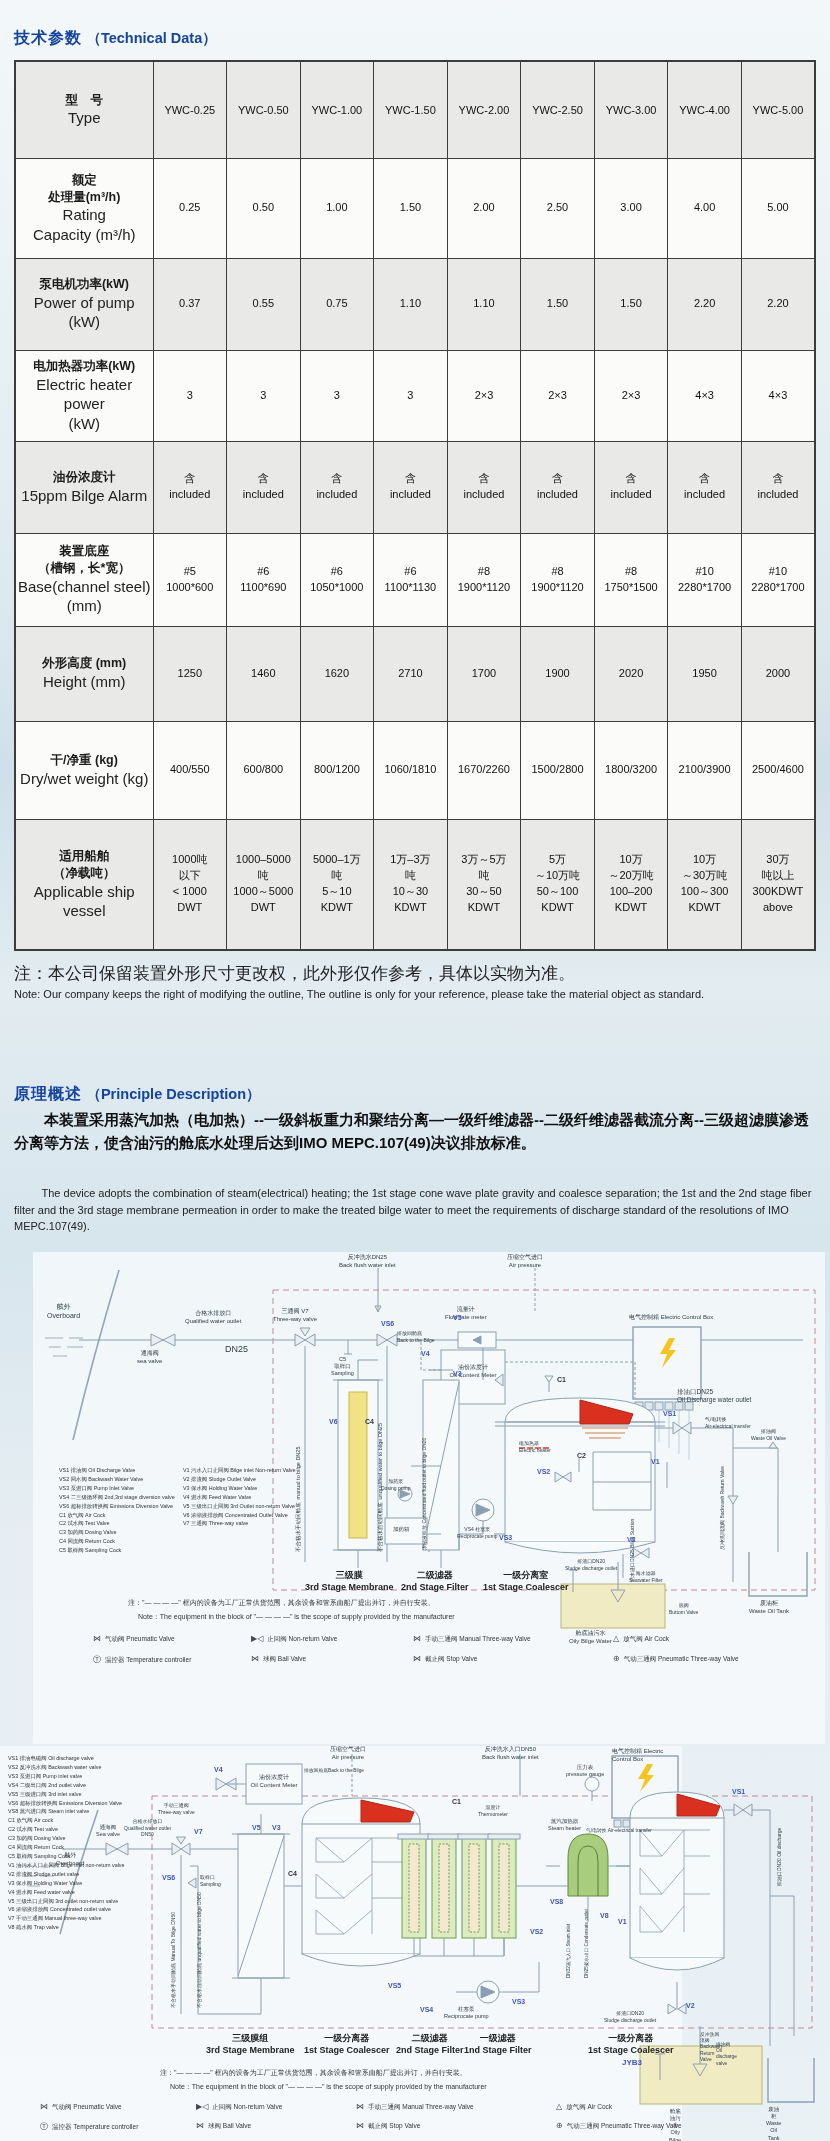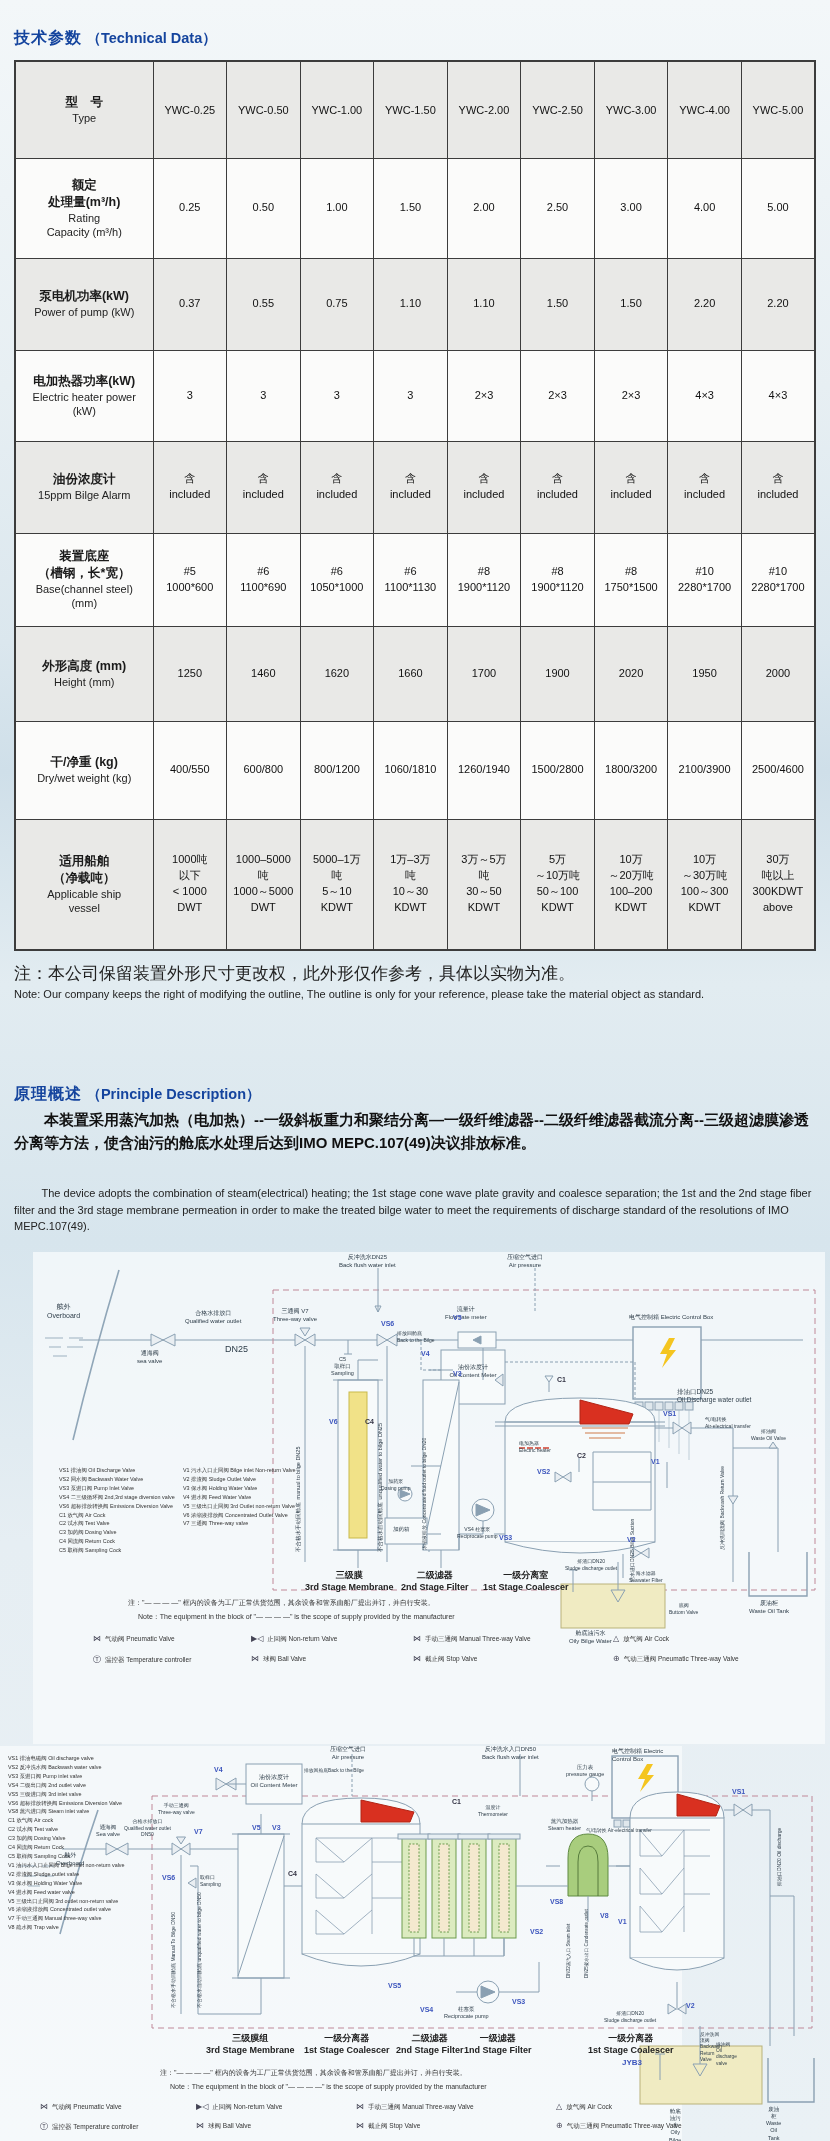--- a/index.html
+++ b/index.html
@@ -18,21 +18,21 @@
   table.spec tr:nth-child(1){height:97px;}
   table.spec tr:nth-child(2){height:100px;}
   table.spec tr:nth-child(3){height:92px;}
   table.spec tr:nth-child(4){height:91px;}
   table.spec tr:nth-child(5){height:92px;}
   table.spec tr:nth-child(6){height:93px;}
   table.spec tr:nth-child(7){height:95px;}
   table.spec tr:nth-child(8){height:98px;}
   table.spec tr:nth-child(9){height:131px;border-radius:6px;}
   table.spec .zh{font-size:12.5px;font-weight:bold;color:#1b1b1b;line-height:1.35;}
-  table.spec .en{font-size:11px;font-weight:normal;color:#222;line-height:1.3;}
+  table.spec .en{font-size:15px;font-weight:normal;color:#222;line-height:1.3;}
   table.spec .model{font-size:11px;font-weight:normal;color:#111;}
   table.spec .val{font-size:11px;font-weight:normal;color:#111;line-height:1.45;}
   
   .note{position:absolute;left:14px;top:962px;width:800px;color:#222;}
   .note .zh{font-size:17px;margin-bottom:2px;}
   .note .en{font-size:11px;line-height:1.35;}
   .para-zh{position:absolute;left:14px;top:1108px;width:802px;font-size:15px;font-weight:bold;
            color:#111;line-height:1.55;text-indent:2em;}
   .para-en{position:absolute;left:14px;top:1185px;width:802px;font-size:11px;color:#222;line-height:1.5;text-indent:2.5em;}
   
@@ -302,21 +302,21 @@
           <td>
             <div class="val">1250</div>
           </td>
           <td>
             <div class="val">1460</div>
           </td>
           <td>
             <div class="val">1620</div>
           </td>
           <td>
-            <div class="val">1660</div>
+            <div class="val">2710</div>
           </td>
           <td>
             <div class="val">1700</div>
           </td>
           <td>
             <div class="val">1900</div>
           </td>
           <td>
             <div class="val">2020</div>
           </td>
@@ -338,21 +338,21 @@
           <td>
             <div class="val">600/800</div>
           </td>
           <td>
             <div class="val">800/1200</div>
           </td>
           <td>
             <div class="val">1060/1810</div>
           </td>
           <td>
-            <div class="val">1260/1940</div>
+            <div class="val">1670/2260</div>
           </td>
           <td>
             <div class="val">1500/2800</div>
           </td>
           <td>
             <div class="val">1800/3200</div>
           </td>
           <td>
             <div class="val">2100/3900</div>
           </td>

